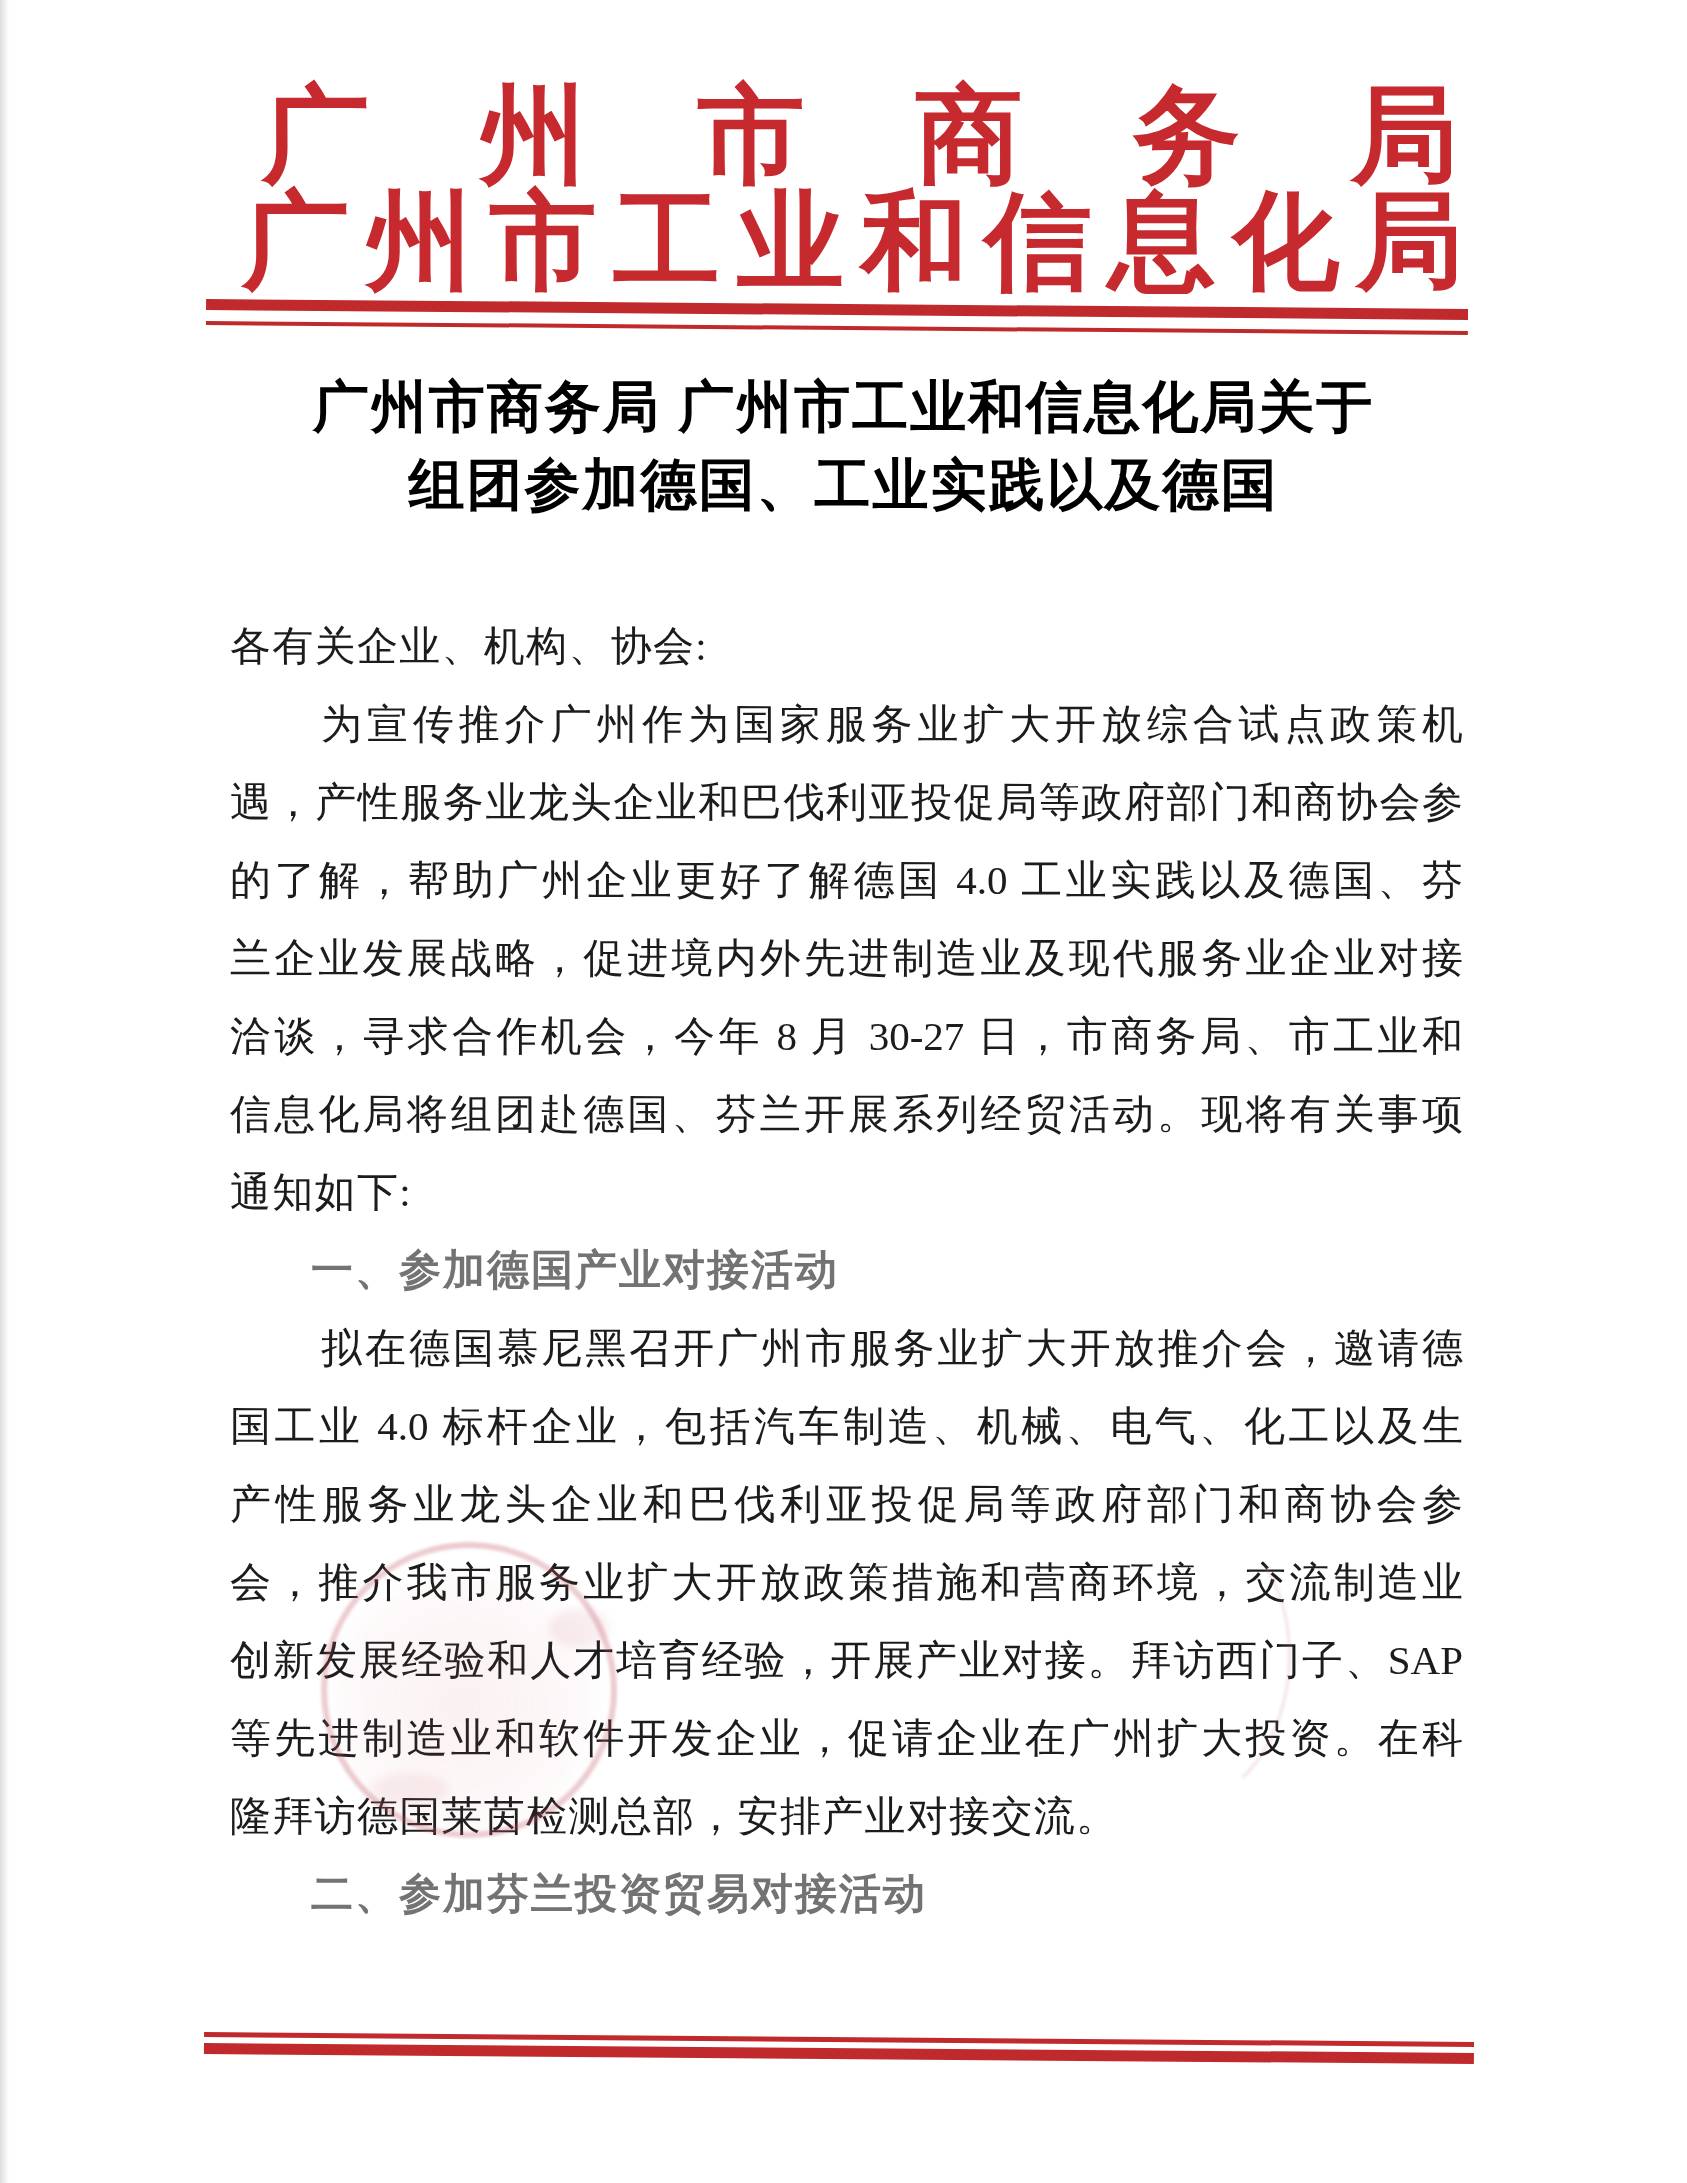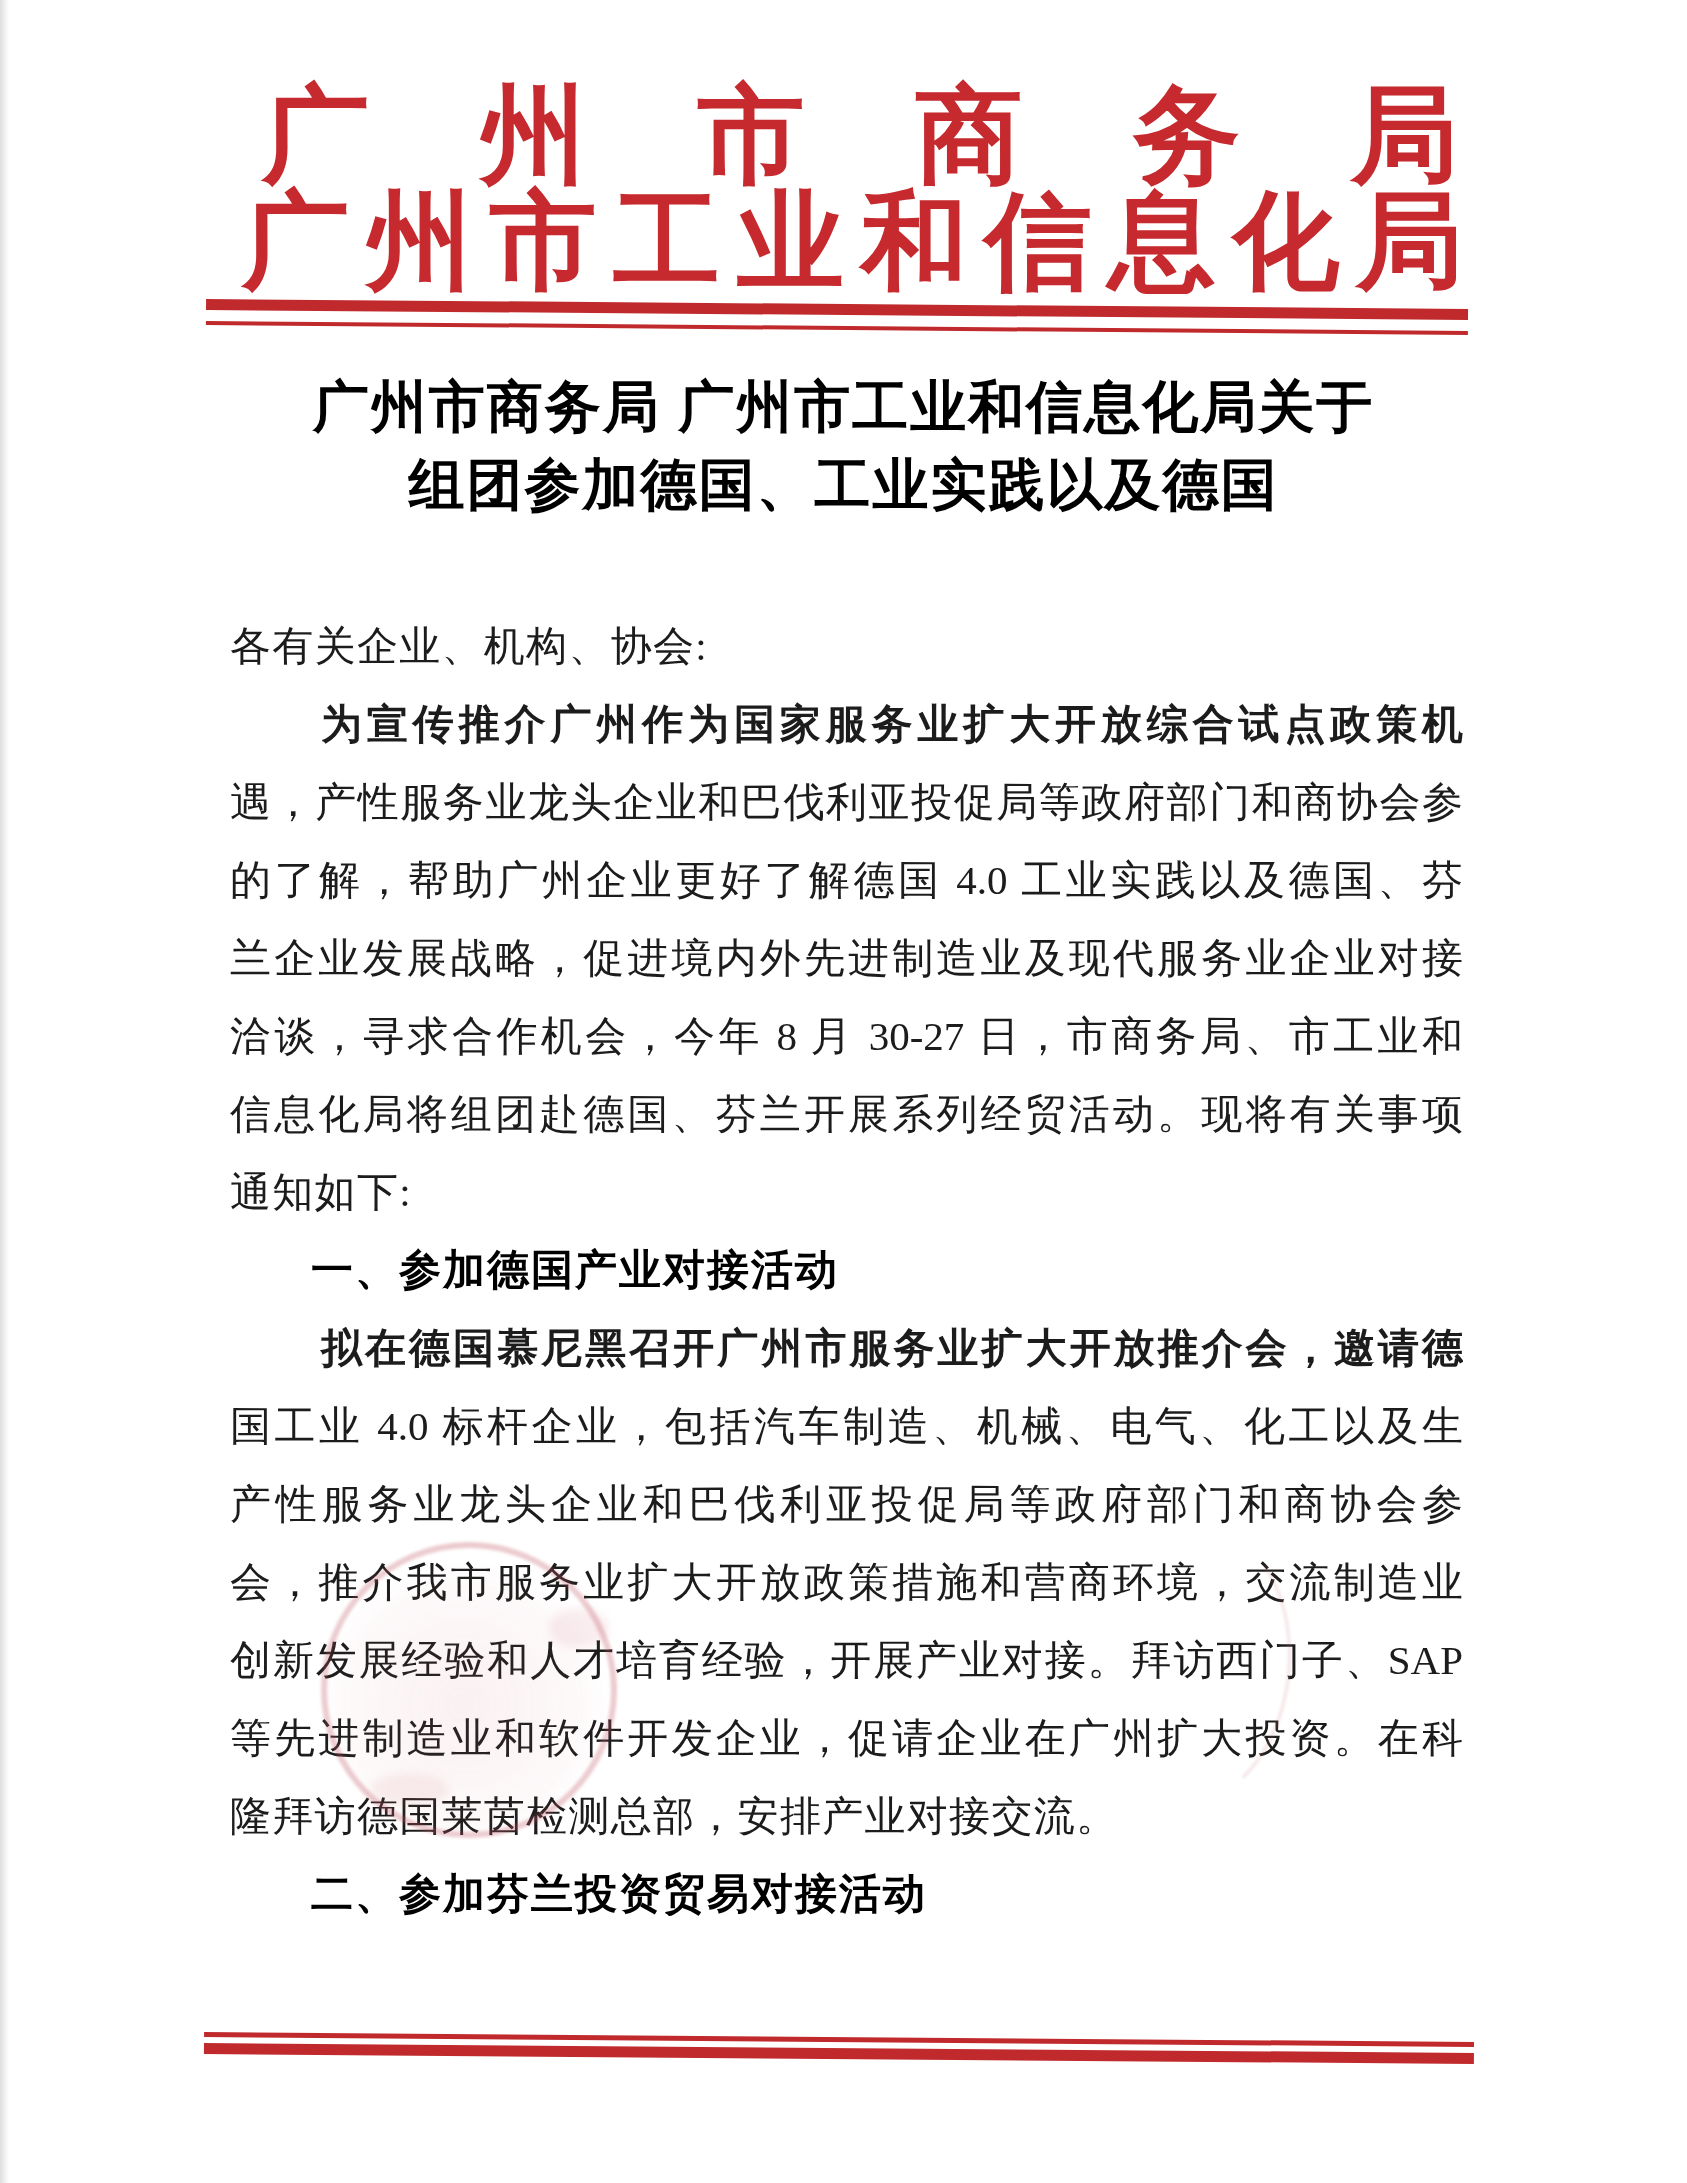--- a/index.html
+++ b/index.html
@@ -40,24 +40,24 @@
   .doc-body{
     position:absolute;left:230px;top:607px;width:1233px;
     color:#1c1c1c;font-size:41px;
   }
   .line{height:78px;line-height:78px;letter-spacing:1.3px;white-space:nowrap;}
   .fill{
     text-align:justify;text-align-last:justify;
     letter-spacing:0;white-space:normal;
     overflow:hidden;
   }
-  .indent{padding-left:91px;font-weight:bold;}
+  .indent{padding-left:91px;}
   .heading{
     font-family:"Liberation Sans", sans-serif;font-weight:700;
-    font-size:42px;letter-spacing:2px;padding-left:81px;color:#000000;
+    font-size:42px;letter-spacing:2px;padding-left:81px;color:#737373;
   }
   
   .seal{
     position:absolute;left:321px;top:1542px;width:284px;height:284px;
     border:6px solid rgba(192,86,98,0.30);border-radius:50%;
     background:radial-gradient(circle at 48% 55%, rgba(205,110,120,0.10), rgba(205,110,120,0.04) 55%, rgba(205,110,120,0) 68%);
     filter:blur(1.7px);
   }
   .seal-blob1{position:absolute;left:549px;top:1608px;width:60px;height:40px;border-radius:50%;
     background:rgba(205,110,120,0.12);filter:blur(4px);}

